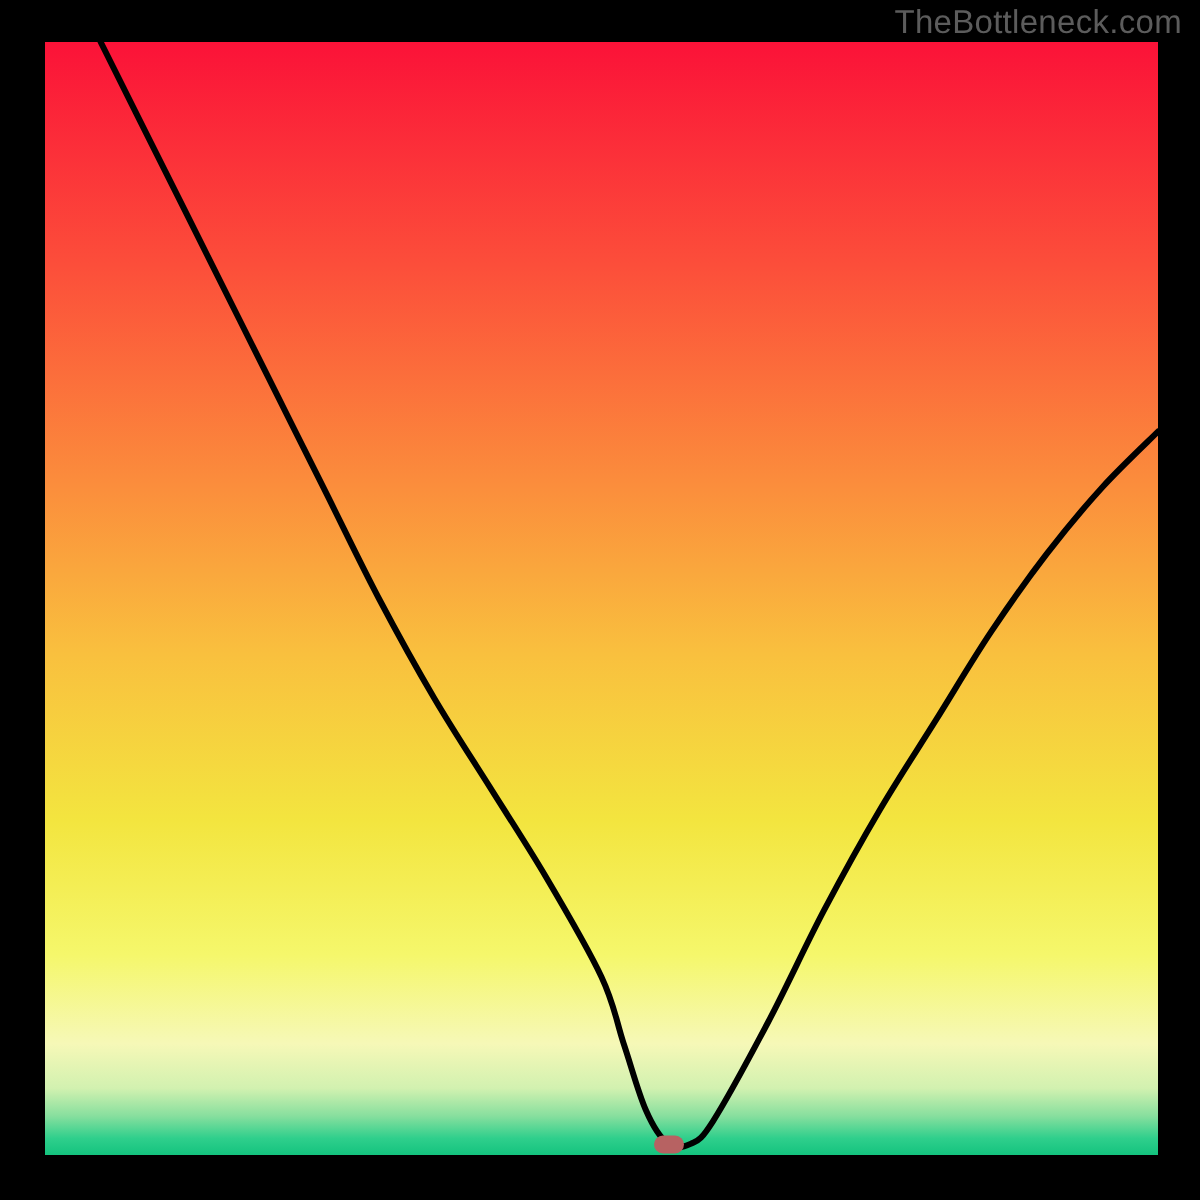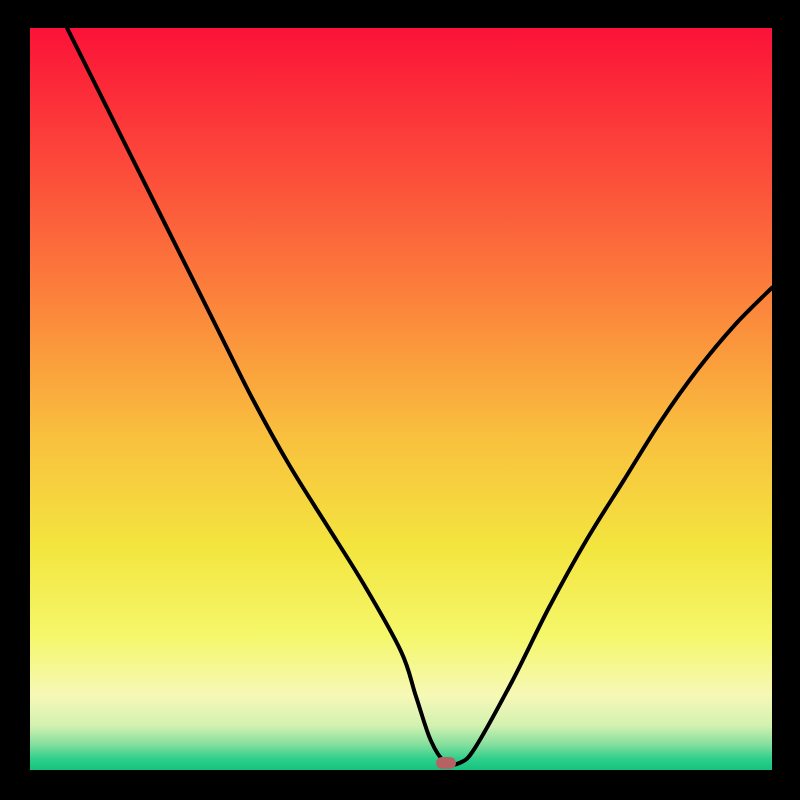--- a/index.html
+++ b/index.html
@@ -51,20 +51,21 @@
     border-radius: 6px;
     transform: translate(-50%, -50%);
     z-index: 5;
   }
 </style>
 </head>
 <body>
 
 <div class="frame">
 
+  <div class="watermark">TheBottleneck.com</div>
 
   <div class="plot-area">
 
     <svg class="gradient-bg" viewBox="0 0 742 742" preserveAspectRatio="none">
       <defs>
         <linearGradient id="bg-grad" x1="0" y1="0" x2="0" y2="1">
             <stop offset="0.00%" stop-color="#fb1238"></stop>
             <stop offset="20.00%" stop-color="#fc4e3a"></stop>
             <stop offset="40.00%" stop-color="#fb8e3c"></stop>
             <stop offset="55.00%" stop-color="#f9c03e"></stop>

